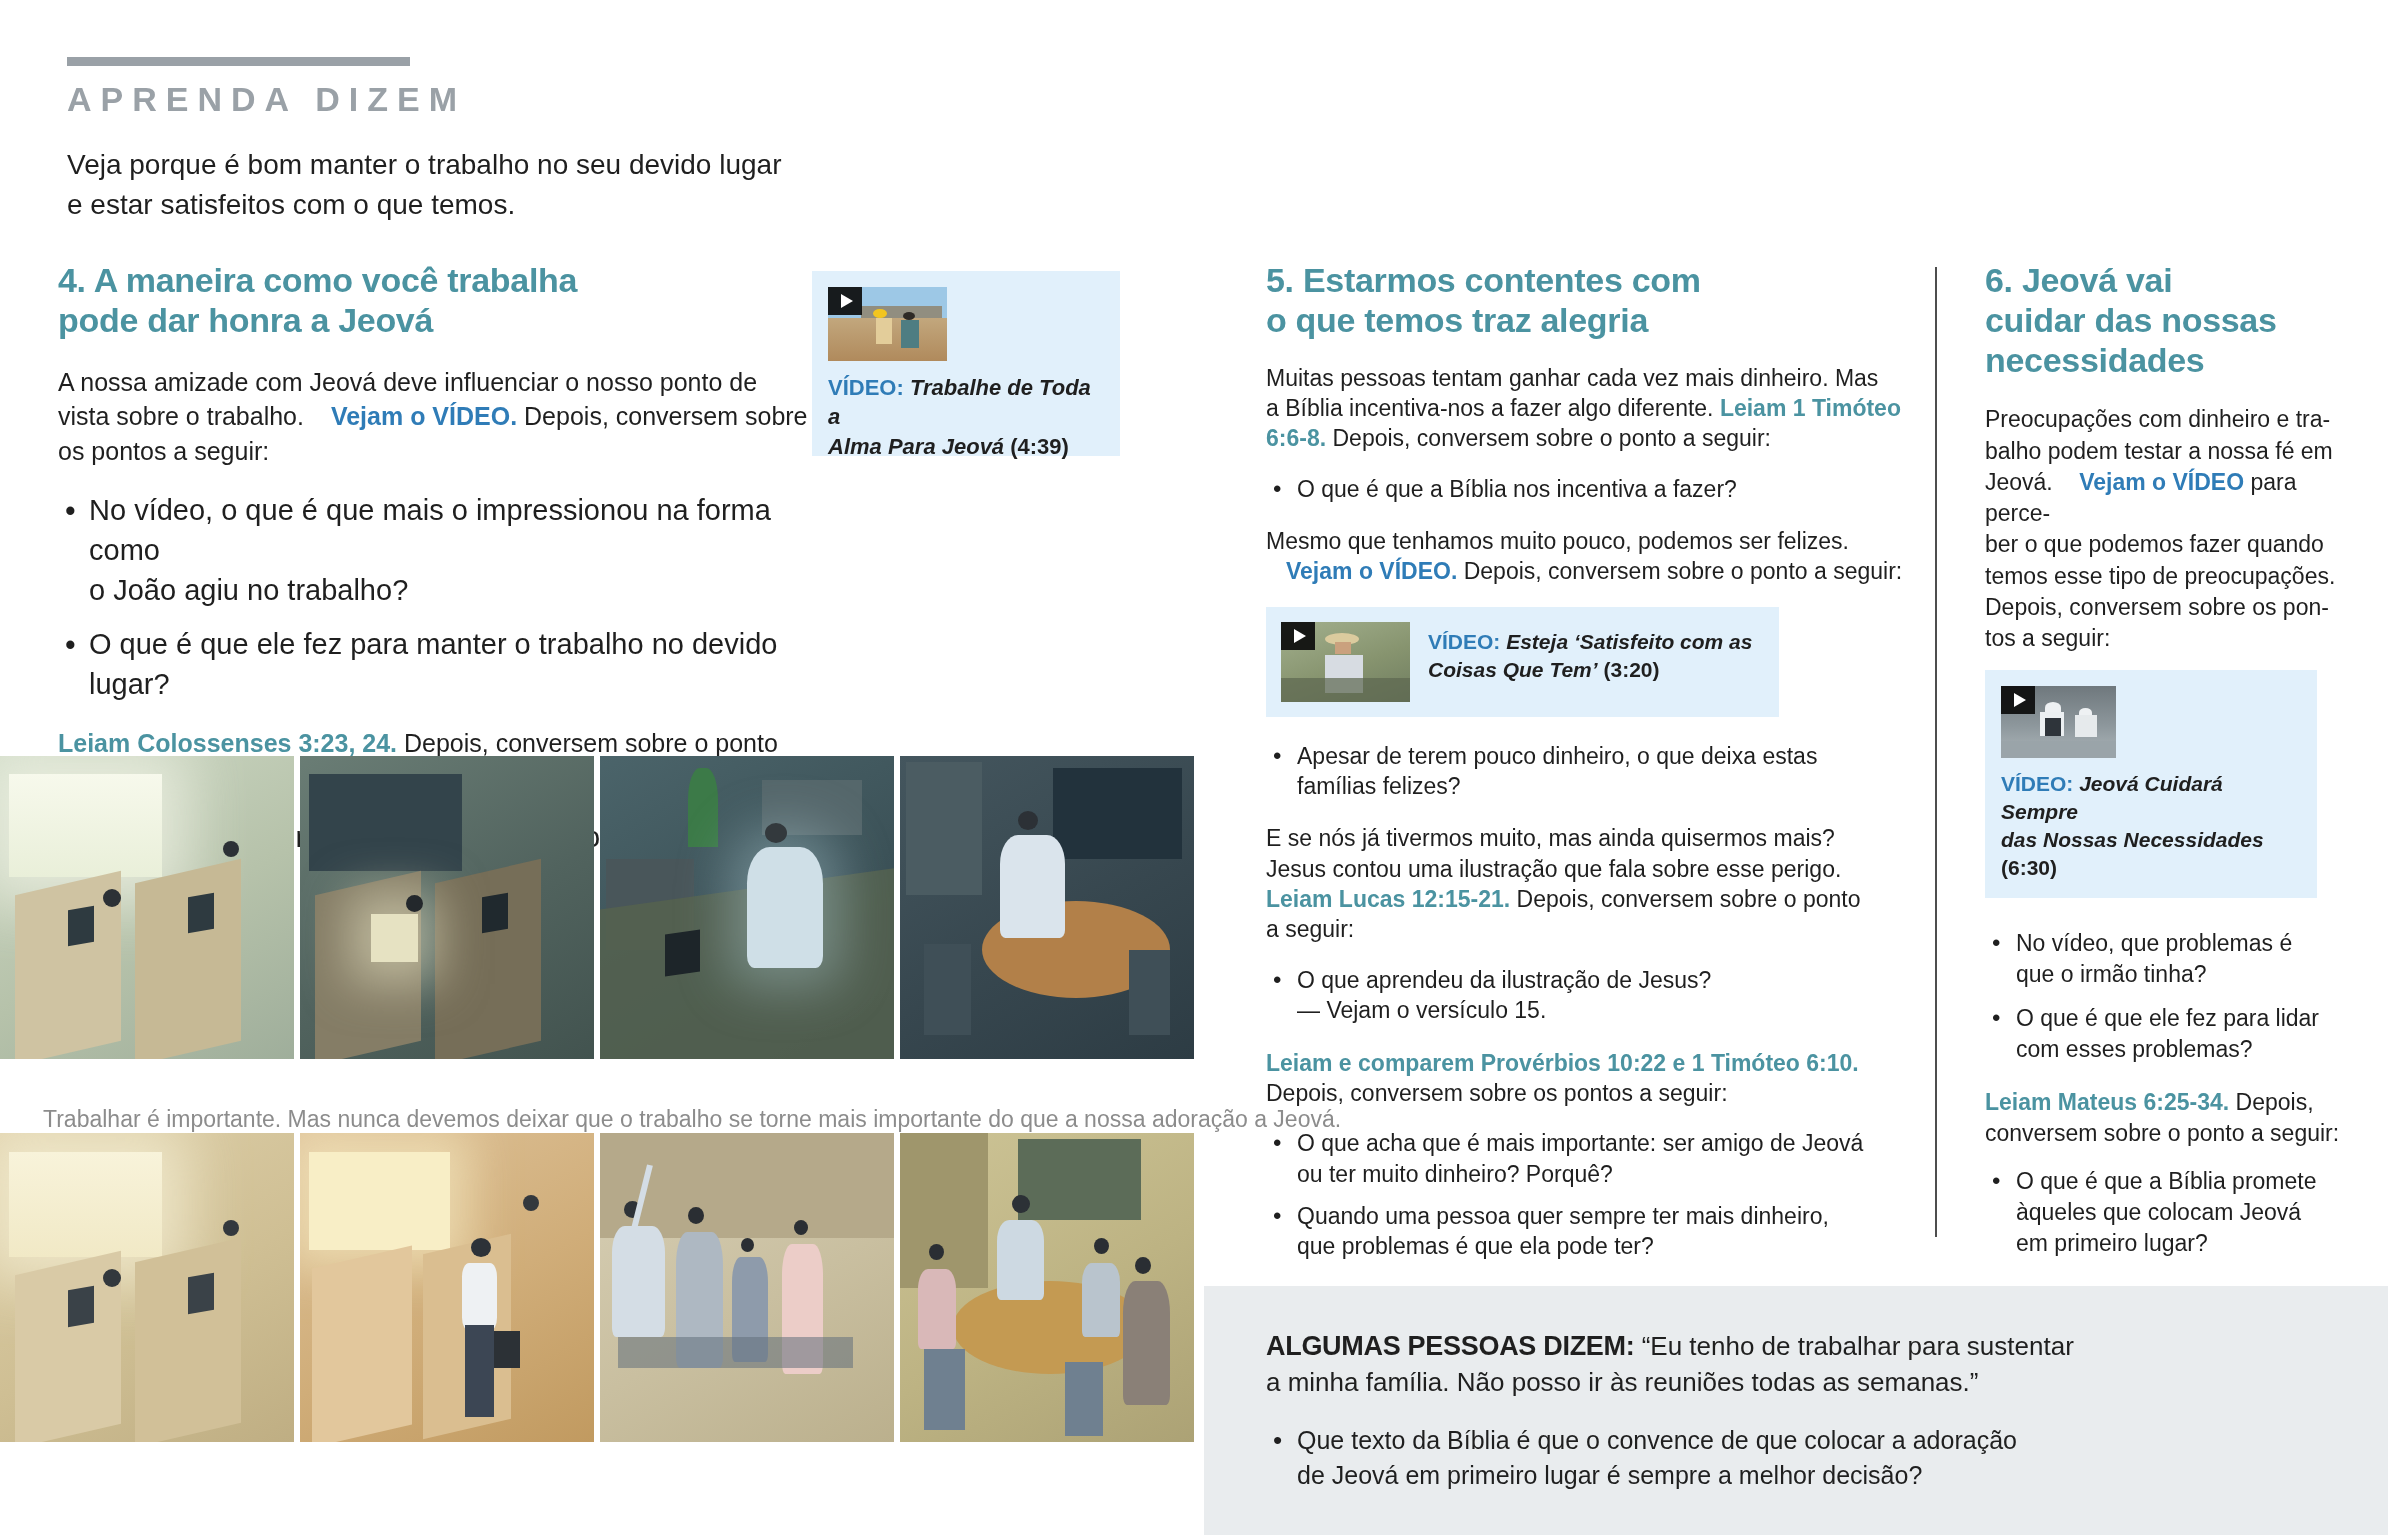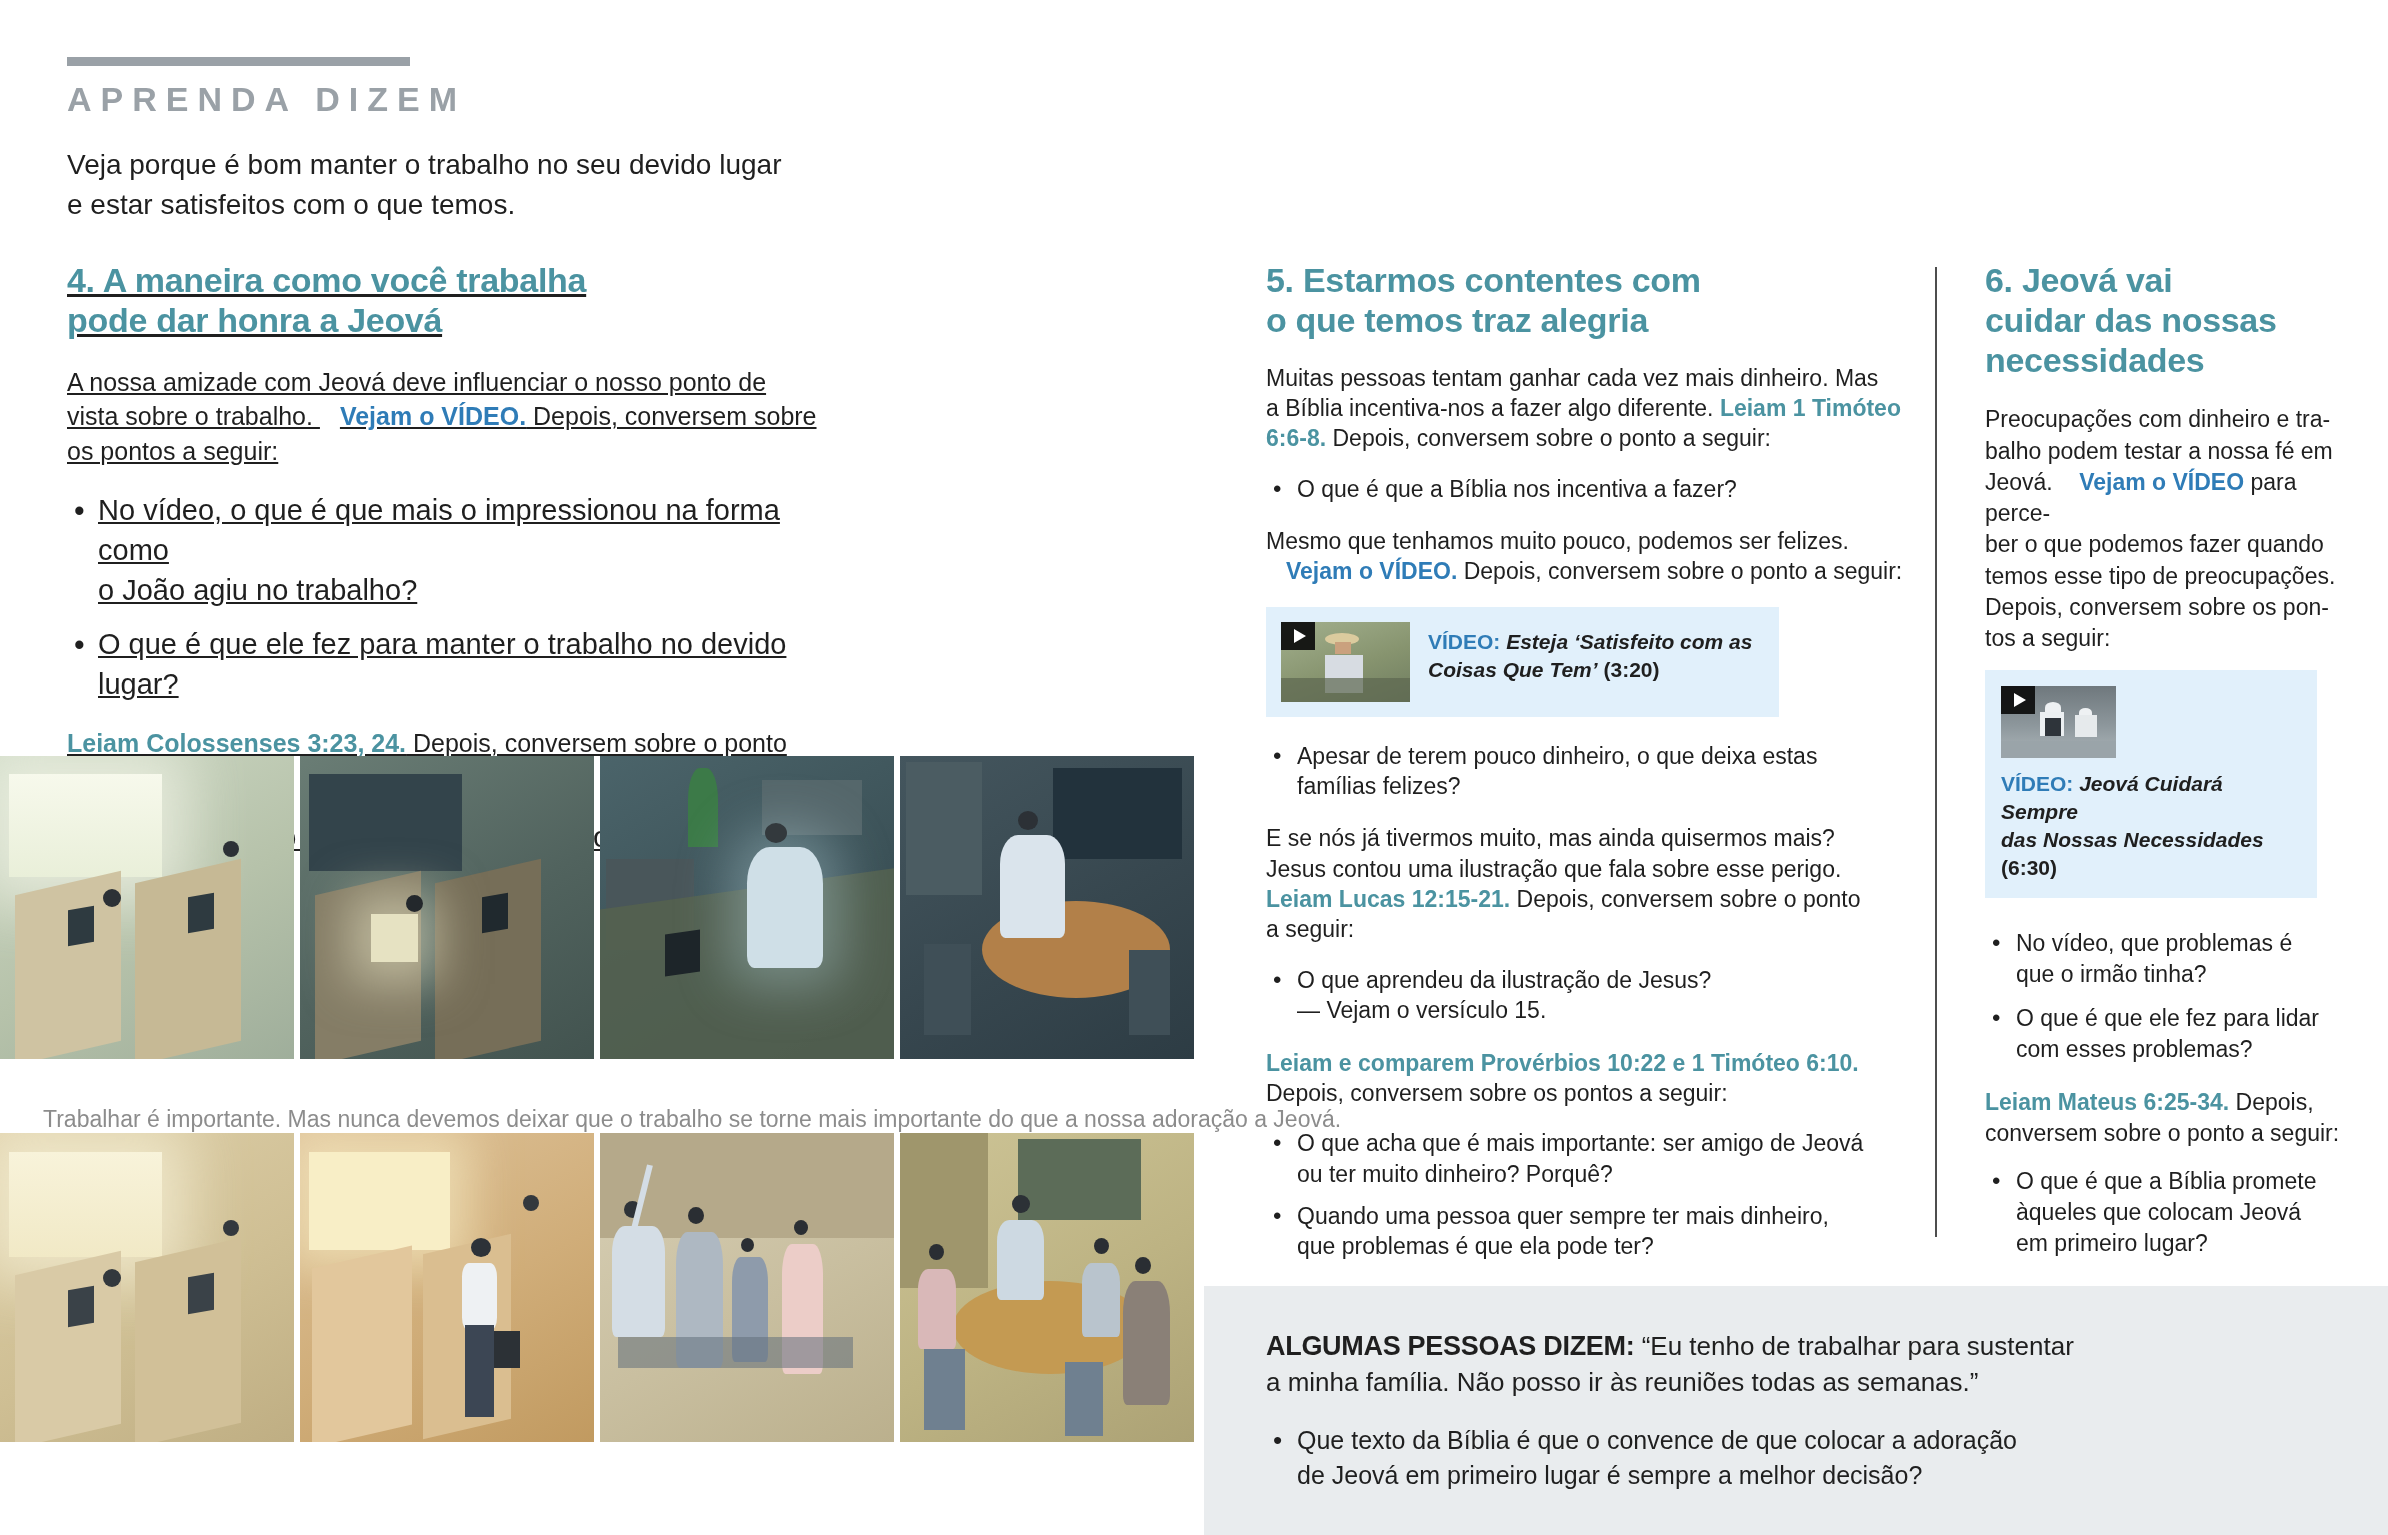--- a/index.html
+++ b/index.html
@@ -6,21 +6,21 @@
   body{font-family:"Liberation Sans",sans-serif;color:#1f1f1f;}
   .page{position:relative;width:2388px;height:1535px;background:#fff;overflow:hidden;}
 
   
   .kicker-bar{position:absolute;left:67px;top:57px;width:343px;height:9px;background:#9aa1a7;}
   .kicker{position:absolute;left:67px;top:80px;font-size:34px;font-weight:bold;letter-spacing:9px;color:#9aa1a7;}
   .intro{position:absolute;left:67px;top:145px;width:816px;font-size:28px;line-height:1.42;margin:0;white-space:pre-line;}
 
   
   .col{position:absolute;top:261px;}
-  .col-a{left:67px;width:758px;text-decoration:underline;}
+  .col-a{left:58px;width:758px;}
   .col-b{left:1266px;width:697px;}
   .col-c{left:1985px;width:380px;}
   .heading{color:#4b93a1;font-size:34px;line-height:1.17;font-weight:bold;margin:0 0 24px 0;white-space:pre-line;letter-spacing:-0.3px;}
   .col-b .heading{margin-bottom:22px;}
   p.body{margin:0 0 22px 0;white-space:pre-line;}
   .col-a p.body{font-size:25px;line-height:1.38;}
   .col-b p.body{font-size:23px;line-height:1.32;margin-bottom:20px;}
   .col-c p.body{font-size:23px;line-height:1.36;margin-bottom:16px;}
   ul.bullets{list-style:none;margin:0 0 22px 0;padding:0;}
   .bullets li{position:relative;padding-left:31px;margin:0 0 14px 0;white-space:pre-line;}
@@ -90,20 +90,32 @@
       <li><span class="seg-plain">O que é que ele fez para manter o trabalho no devido lugar?</span></li>
     </ul>
     <p class="body"><span class="seg-ref">Leiam Colossenses 3:23, 24.</span><span class="seg-plain"> Depois, conversem sobre o ponto
 a seguir:</span></p>
     <ul class="bullets">
       <li><span class="seg-plain">Porque é que o nosso ponto de vista sobre o trabalho é
 importante?</span></li>
     </ul>
   </section>
 
+  <aside class="video-box video-1">
+    <div class="thumb" style="background:linear-gradient(180deg,#9dc8e6 0%,#9dc8e6 42%,#c2a77d 42%,#b08a5c 100%);">
+      <div class="sh" style="left:28%;top:26%;width:68%;height:16%;background:#8b6f4a;opacity:.65;"></div>
+      <div class="sh" style="left:38%;top:30%;width:14px;height:9px;border-radius:50%;background:#f2c51f;"></div>
+      <div class="sh" style="left:40%;top:42%;width:16px;height:26px;background:#e3cd9a;"></div>
+      <div class="sh" style="left:63%;top:34%;width:12px;height:8px;border-radius:50%;background:#2e2a26;"></div>
+      <div class="sh" style="left:61%;top:44%;width:18px;height:28px;background:#4e7d82;"></div>
+      <span class="play"></span>
+    </div>
+    <p class="vcap"><span class="seg-videolabel">VÍDEO: </span><span class="seg-italic">Trabalhe de Toda a
+Alma Para Jeová</span><span class="seg-bold"> (4:39)</span></p>
+  </aside>
 
   <section class="col col-b">
     <h2 class="heading">5. Estarmos contentes com
 o que temos traz alegria</h2>
     <p class="body"><span class="seg-plain">Muitas pessoas tentam ganhar cada vez mais dinheiro. Mas
 a Bíblia incentiva-nos a fazer algo diferente. </span><span class="seg-ref">Leiam 1 Timóteo
 6:6-8.</span><span class="seg-plain"> Depois, conversem sobre o ponto a seguir:</span></p>
     <ul class="bullets">
       <li><span class="seg-plain">O que é que a Bíblia nos incentiva a fazer?</span></li>
     </ul>

